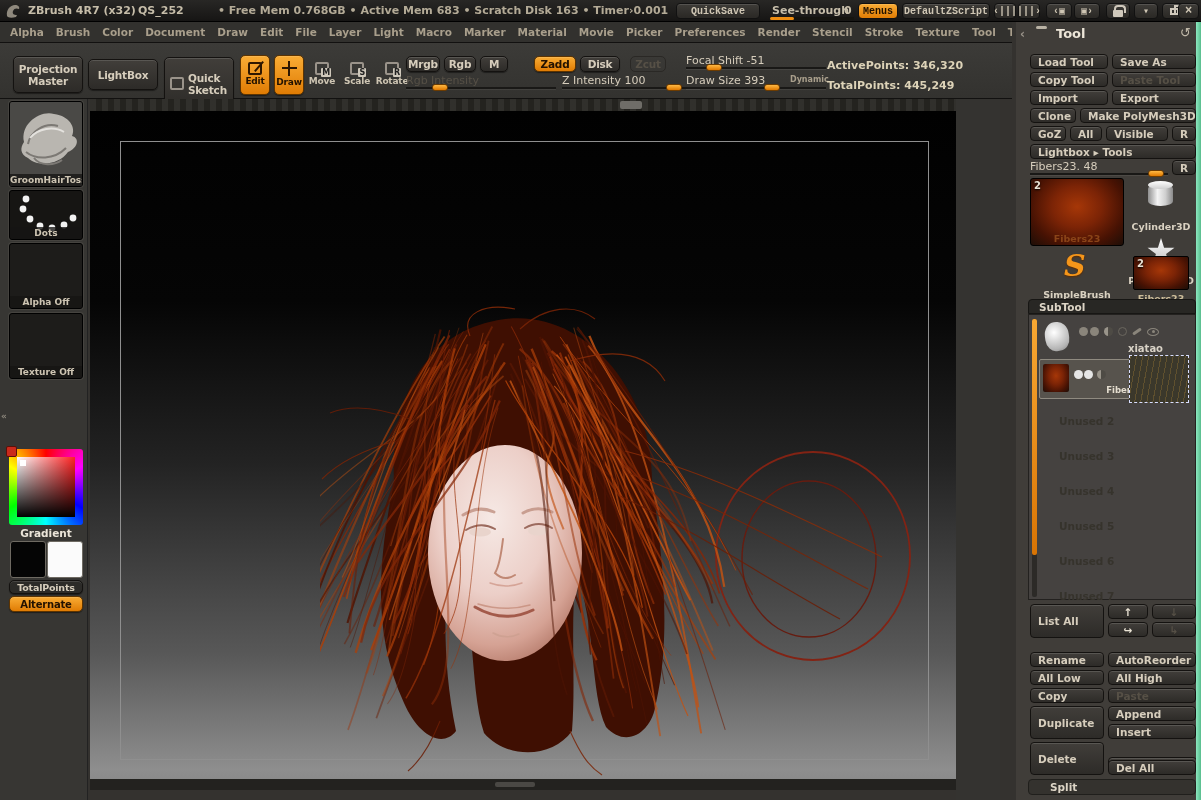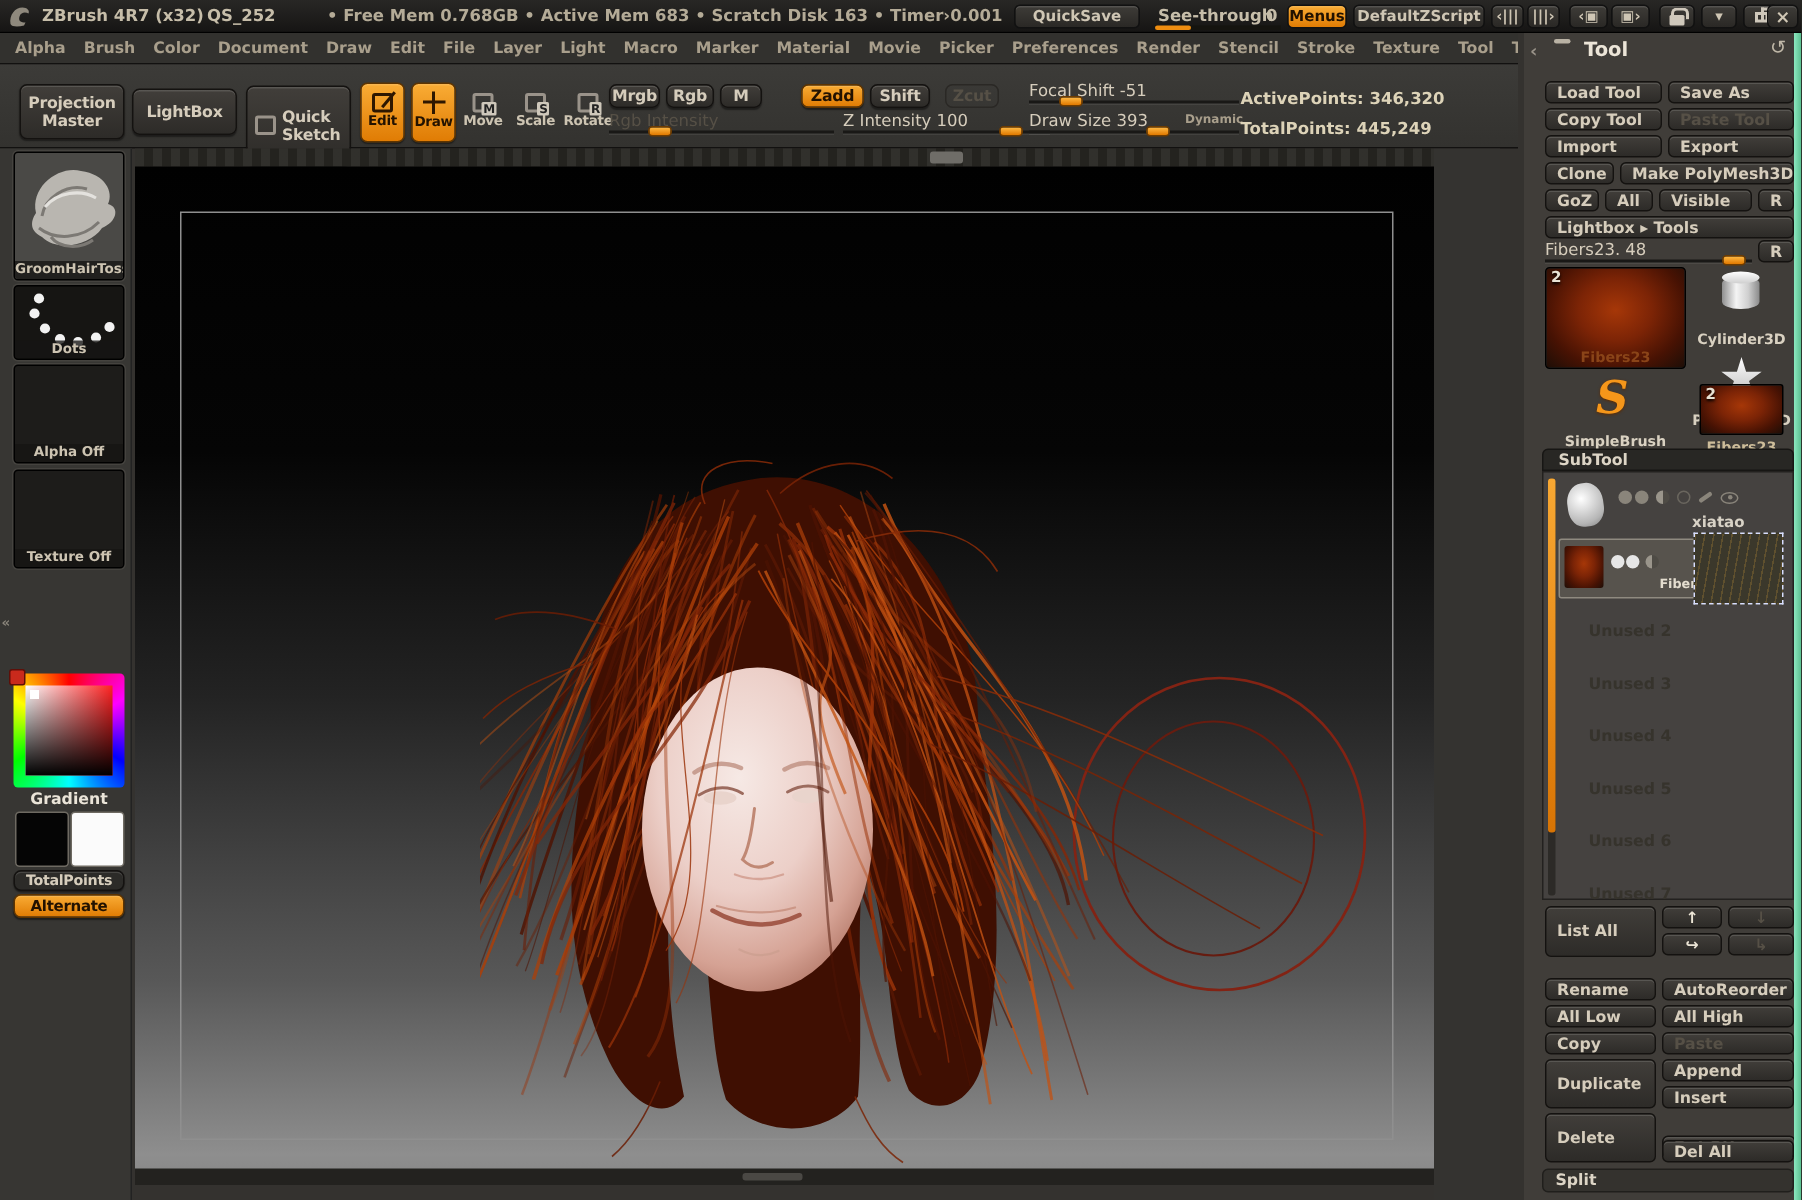--- a/index.html
+++ b/index.html
@@ -22,21 +22,21 @@
   .slider .handle { position:absolute; bottom:0; width:16px; height:7px; border-radius:3px;
                     background:linear-gradient(#ffb944,#e07900); border:1px solid #6e3c00; }
   .slider .slbl { position:absolute; top:0; left:0; font-size:11px; font-weight:normal; color:#d6cdbc; white-space:nowrap; }
   .slider.disabled .slbl { color:#565046; }
   
   #titlebar { left:0; top:0; width:1201px; height:22px;
               background:linear-gradient(#282725,#161514); border-bottom:1px solid #000; }
   .tb-txt { position:absolute; top:4px; font-size:11px; font-weight:bold; color:#c6bda9; white-space:nowrap; }
   .tb-btn { position:absolute; top:3px; height:16px; display:flex; align-items:center; justify-content:center;
             background:linear-gradient(#3e3c38,#2a2825); border:1px solid #111; border-radius:4px;
-            box-shadow:inset 0 1px 0 rgba(255,255,255,.12); color:#cfc6b4; font-size:10px; font-weight:bold; }
+            box-shadow:inset 0 1px 0 rgba(255,255,255,.12); color:#cfc6b4; font-size:10px; font-weight:bold;font-family:Liberation Mono, monospace; }
   .tb-btn.on { background:linear-gradient(#f9ac35,#e07c04); color:#221200; }
   
   #menubar { left:0; top:22px; width:1012px; height:21px; background:#32312e; border-bottom:1px solid #121110;
              display:flex; align-items:center; gap:12px; padding-left:10px; overflow:hidden; }
   .menu-item { color:#a99f8c; font-size:10.5px; font-weight:bold; }
   
   #topshelf { left:0; top:43px; width:1012px; height:56px;
               background:linear-gradient(#3c3b38,#33322f); border-bottom:1px solid #121110; }
   .mode-btn { flex-direction:column; gap:1px; padding-bottom:2px; }
   .mini-ic { width:14px; height:13px; border:2px solid #9a938a; border-radius:2px; position:relative; }
@@ -200,21 +200,21 @@
     <div class="btn mode-btn" style="left:377px;top:14px;width:30px;height:36px;background:none;border:none;box-shadow:none">
       <span class="mini-ic">
           <span class="ic-letter">R</span>
         </span>
       <span style="font-size:9px;color:#cdc4b2">Rotate</span>
     </div>
     <div class="btn" style="left:406px;top:13px;width:34px;height:16px">Mrgb</div>
     <div class="btn" style="left:444px;top:13px;width:32px;height:16px">Rgb</div>
     <div class="btn" style="left:480px;top:13px;width:28px;height:16px">M</div>
     <div class="btn on" style="left:534px;top:13px;width:42px;height:16px">Zadd</div>
-    <div class="btn" style="left:580px;top:13px;width:40px;height:16px">Shift</div>
+    <div class="btn" style="left:580px;top:13px;width:40px;height:16px">Disk</div>
     <div class="btn dim" style="left:630px;top:13px;width:36px;height:16px;background:none;box-shadow:none;border-color:#2a2825">Zcut</div>
     <div class="slider disabled" style="left:406px;top:31px;width:150px">
       <span class="slbl">Rgb Intensity</span>
       <span class="track"></span>
         <span class="handle" style="left:26px"></span>
     </div>
     <div class="slider" style="left:562px;top:31px;width:138px">
       <span class="slbl">Z Intensity 100</span>
       <span class="track"></span>
         <span class="handle" style="left:104px"></span>
@@ -597,19 +597,19 @@
     <div class="rp-btn" style="left:14px;top:648px;width:74px">All Low</div>
     <div class="rp-btn" style="left:92px;top:648px;width:88px">All High</div>
     <div class="rp-btn" style="left:14px;top:666px;width:74px">Copy</div>
     <div class="rp-btn dim" style="left:92px;top:666px;width:88px">Paste</div>
     <div class="rp-btn" style="left:14px;top:684px;width:74px;height:33px">Duplicate</div>
     <div class="rp-btn" style="left:92px;top:684px;width:88px">Append</div>
     <div class="rp-btn" style="left:92px;top:702px;width:88px">Insert</div>
     <div class="rp-btn" style="left:14px;top:720px;width:74px;height:33px">Delete</div>
     <div class="rp-btn" style="left:92px;top:735px;width:89px">Del Other</div>
     <div class="rp-btn" style="left:92px;top:738px;width:88px">Del All</div>
-    <div class="abs" style="left:12px;top:757px;width:168px;height:16px;background:#34322e;border:1px solid #201f1c;border-radius:4px;display:flex;align-items:center;padding-left:8px">
+    <div class="abs" style="left:12px;top:757px;width:168px;height:16px;background:#34322e;border:1px solid #201f1c;border-radius:4px;display:flex;align-items:center;padding-left:21px">
       <span style="font-size:10.5px;font-weight:bold;color:#ddd5c6">Split</span>
     </div>
   </aside>
 
   <div class="abs" style="left:1196px;top:22px;width:5px;height:778px;background:linear-gradient(90deg,#8ce8c0,#58bd8d)"></div>
 </div>
 
 </body></html>

